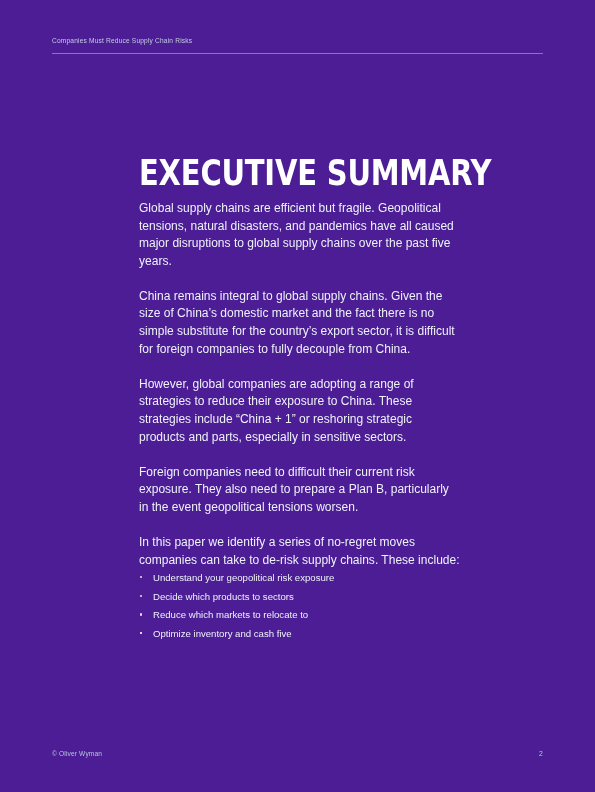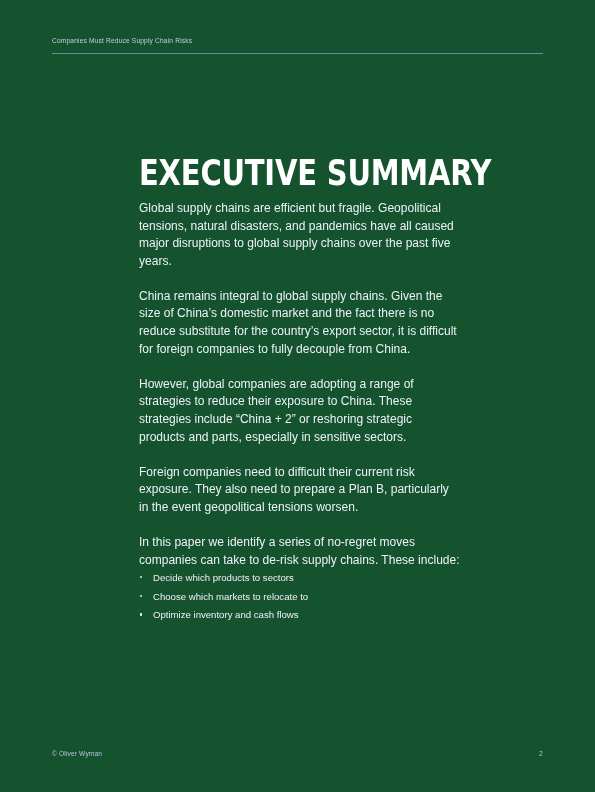--- a/index.html
+++ b/index.html
@@ -12,21 +12,21 @@
     background: #0a2d6e;
     font-family: "Liberation Sans", sans-serif;
     overflow: hidden;
     position: relative;
   }
   .page {
     position: absolute;
     left: 0; top: 0;
     width: 595px;
     height: 792px;
-    background: #14532d;
+    background: #4c1d95;
   }
 
   
   .running-header {
     position: absolute;
     left: 52px;
     top: 36px;
     width: 491px;
   }
   .running-header-text {
@@ -144,41 +144,45 @@
     <div class="running-header-text">Companies Must Reduce Supply Chain Risks</div>
   </div>
   <div class="header-rule"></div>
 
   <div class="content">
 
     <h1 class="page-title">EXECUTIVE SUMMARY</h1>
 
     <div class="body-block">
       <p class="para">Global supply chains are efficient but fragile. Geopolitical tensions, natural disasters, and pandemics have all caused major disruptions to global supply chains over the past five years.</p>
-      <p class="para">China remains integral to global supply chains. Given the size of China’s domestic market and the fact there is no reduce substitute for the country’s export sector, it is difficult for foreign companies to fully decouple from China.</p>
-      <p class="para">However, global companies are adopting a range of strategies to reduce their exposure to China. These strategies include “China + 2” or reshoring strategic products and parts, especially in sensitive sectors.</p>
+      <p class="para">China remains integral to global supply chains. Given the size of China’s domestic market and the fact there is no simple substitute for the country’s export sector, it is difficult for foreign companies to fully decouple from China.</p>
+      <p class="para">However, global companies are adopting a range of strategies to reduce their exposure to China. These strategies include “China + 1” or reshoring strategic products and parts, especially in sensitive sectors.</p>
       <p class="para">Foreign companies need to difficult their current risk exposure. They also need to prepare a Plan B, particularly in the event geopolitical tensions worsen.</p>
       <p class="para">In this paper we identify a series of no-regret moves companies can take to de-risk supply chains. These include:</p>
     </div>
 
     <ul class="bullet-list">
       <li class="bullet-item">
         <span class="bullet-dot"></span>
+        <span>Understand your geopolitical risk exposure</span>
+      </li>
+      <li class="bullet-item">
+        <span class="bullet-dot"></span>
         <span>Decide which products to sectors</span>
       </li>
       <li class="bullet-item">
         <span class="bullet-dot"></span>
-        <span>Choose which markets to relocate to</span>
+        <span>Reduce which markets to relocate to</span>
       </li>
       <li class="bullet-item">
         <span class="bullet-dot"></span>
       </li>
       <li class="bullet-item">
         <span class="bullet-dot"></span>
-        <span>Optimize inventory and cash flows</span>
+        <span>Optimize inventory and cash five</span>
       </li>
     </ul>
 
   </div>
 
   <div class="footer">
     <span class="footer-left">© Oliver Wyman</span>
     <span class="footer-right">2</span>
   </div>
 

